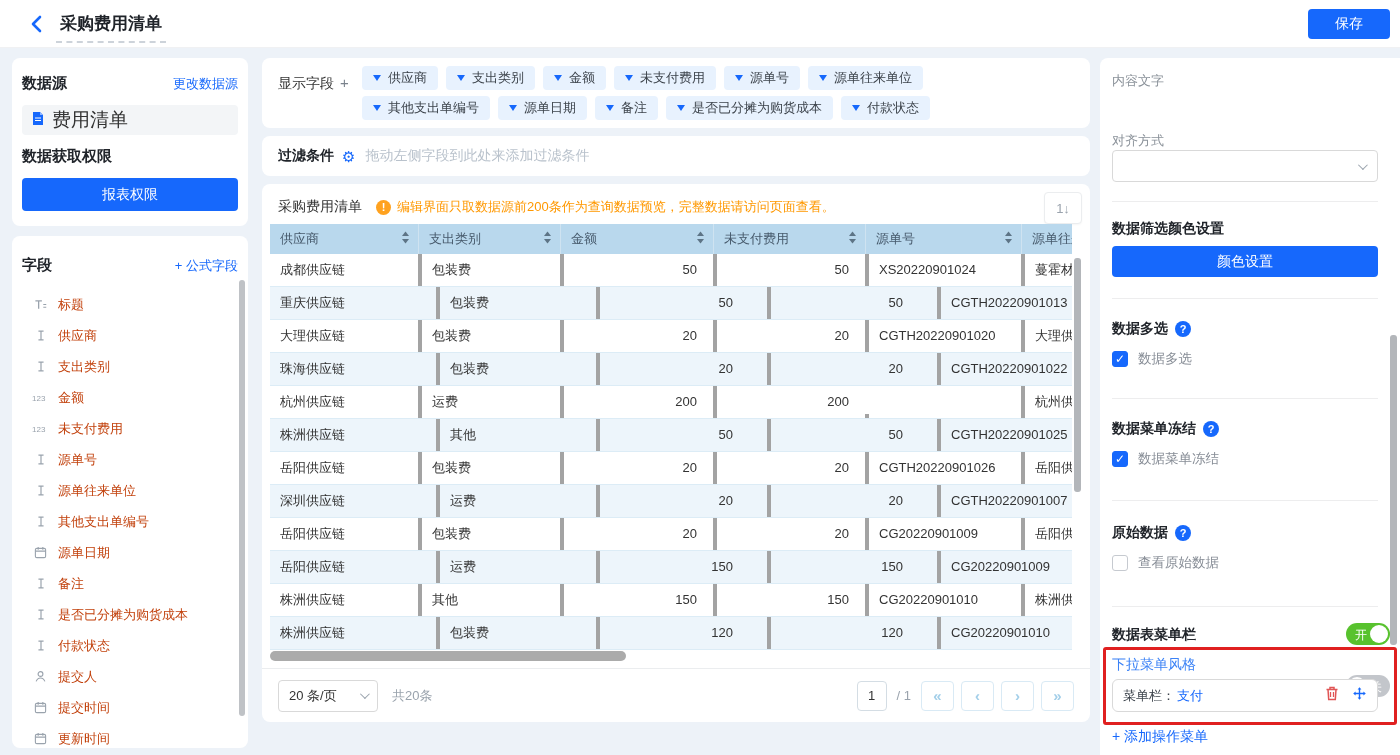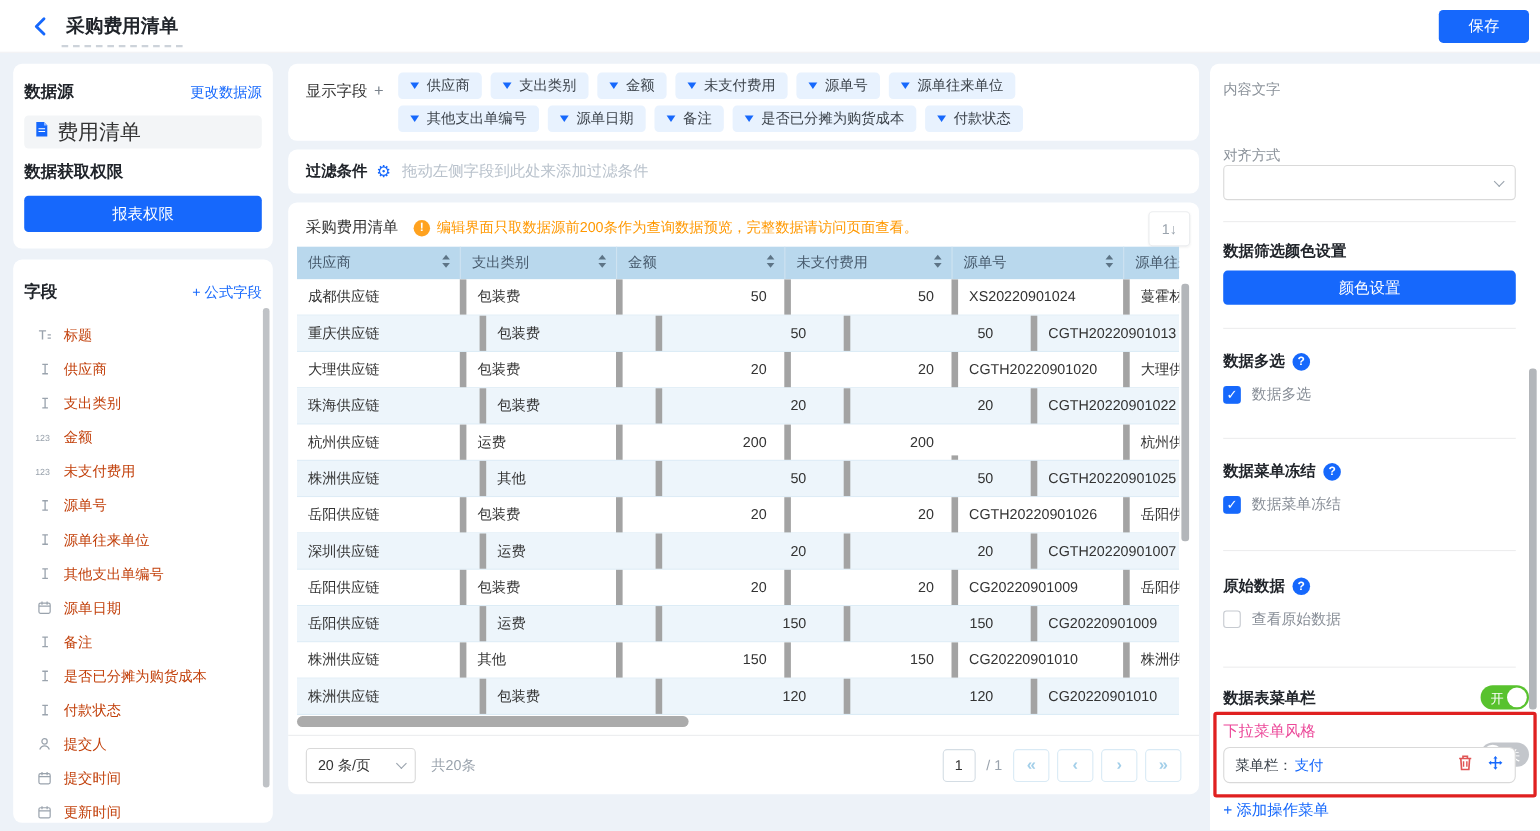--- a/index.html
+++ b/index.html
@@ -53,21 +53,21 @@
   .warn-ic { width:15px; height:15px; border-radius:50%; background:#ffa21f; color:#fff; font-size:11px; font-weight:700; display:flex; align-items:center; justify-content:center; }
   .sort-tool { position:absolute; right:8px; top:8px; width:38px; height:32px; border:1px solid #ebedef; border-radius:4px; background:#fff; color:#9aa3ad; font-size:13px; display:flex; align-items:center; justify-content:center; cursor:pointer; box-shadow:0 1px 2px rgba(0,0,0,.04); }
 
   .tbl-wrap { position:absolute; left:8px; top:40px; width:802px; overflow:hidden; }
   .thead { display:flex; background:#b9d8ed; height:30px; }
   .th { display:flex; align-items:center; justify-content:space-between; padding:0 8px 0 10px; font-size:13px; color:#46596b; flex:none; cursor:pointer; }
   .th + .th { border-left:1px solid #cfe3f1; }
   .tr { display:flex; height:33px; background:#fff; border-bottom:1px solid #dcecf6; }
   .tr.alt { background:#edf5fb;gap:18px; }
   .td { flex:none; font-size:13px; color:#333; line-height:32px; padding:0 10px; white-space:nowrap; overflow:hidden; }
-  .td + .td { border-left:6px solid #a3a3a3; }
+  .td + .td { border-left:4px solid #a3a3a3; }
   .td.num { text-align:right; padding-right:16px; }
   .partial-row { height:7px; background:#fff; }
   .tbl-vscroll { left:812px; top:74px; height:234px; width:7px; background:#b3b6ba; }
   .hscroll { position:absolute; left:8px; top:467px; width:356px; height:10px; background:#ababab; border-radius:5px; }
 
   .pager-bar { position:absolute; left:0; top:484px; width:828px; height:54px; border-top:1px solid #ebedef; display:flex; align-items:center; justify-content:space-between; padding:0 16px; }
   .pg-left { display:flex; align-items:center; gap:14px; }
   .pg-select { width:100px; height:32px; border:1px solid #d9d9d9; border-radius:4px; display:flex; align-items:center; justify-content:space-between; padding:0 10px; font-size:13px; color:#333; cursor:pointer; background:#fff; }
   .chev { width:7px; height:7px; border-right:1.6px solid #9aa3ad; border-bottom:1.6px solid #9aa3ad; transform:rotate(45deg) translateY(-2px); }
   .pg-total { color:#9aa3ad; font-size:13px; }
@@ -559,21 +559,21 @@
   <hr class="divider abs" style="left:12px;top:548px;width:266px;">
 
   <div class="r-bold abs" style="left:12px;top:568px;">数据表菜单栏</div>
   <div class="toggle on abs" style="left:234px;top:565px;">
     <span class="t-txt">开</span>
       <span class="knob"></span>
   </div>
 
   <div class="red-box"></div>
 
-  <div class="r-label abs" style="left:12px;top:598px;color:#ec4899;font-size:14px;">下拉菜单风格</div>
+  <div class="r-label abs" style="left:12px;top:598px;color:#3b82f6;font-size:14px;">下拉菜单风格</div>
   <div class="toggle off abs" style="left:234px;top:595px;">
     <span class="knob"></span>
       <span class="t-txt">关</span>
   </div>
 
   <div class="menu-row">
     <span class="lbl">菜单栏：</span>
     <span class="val">支付</span>
     <span class="menu-icons">
       <span>

